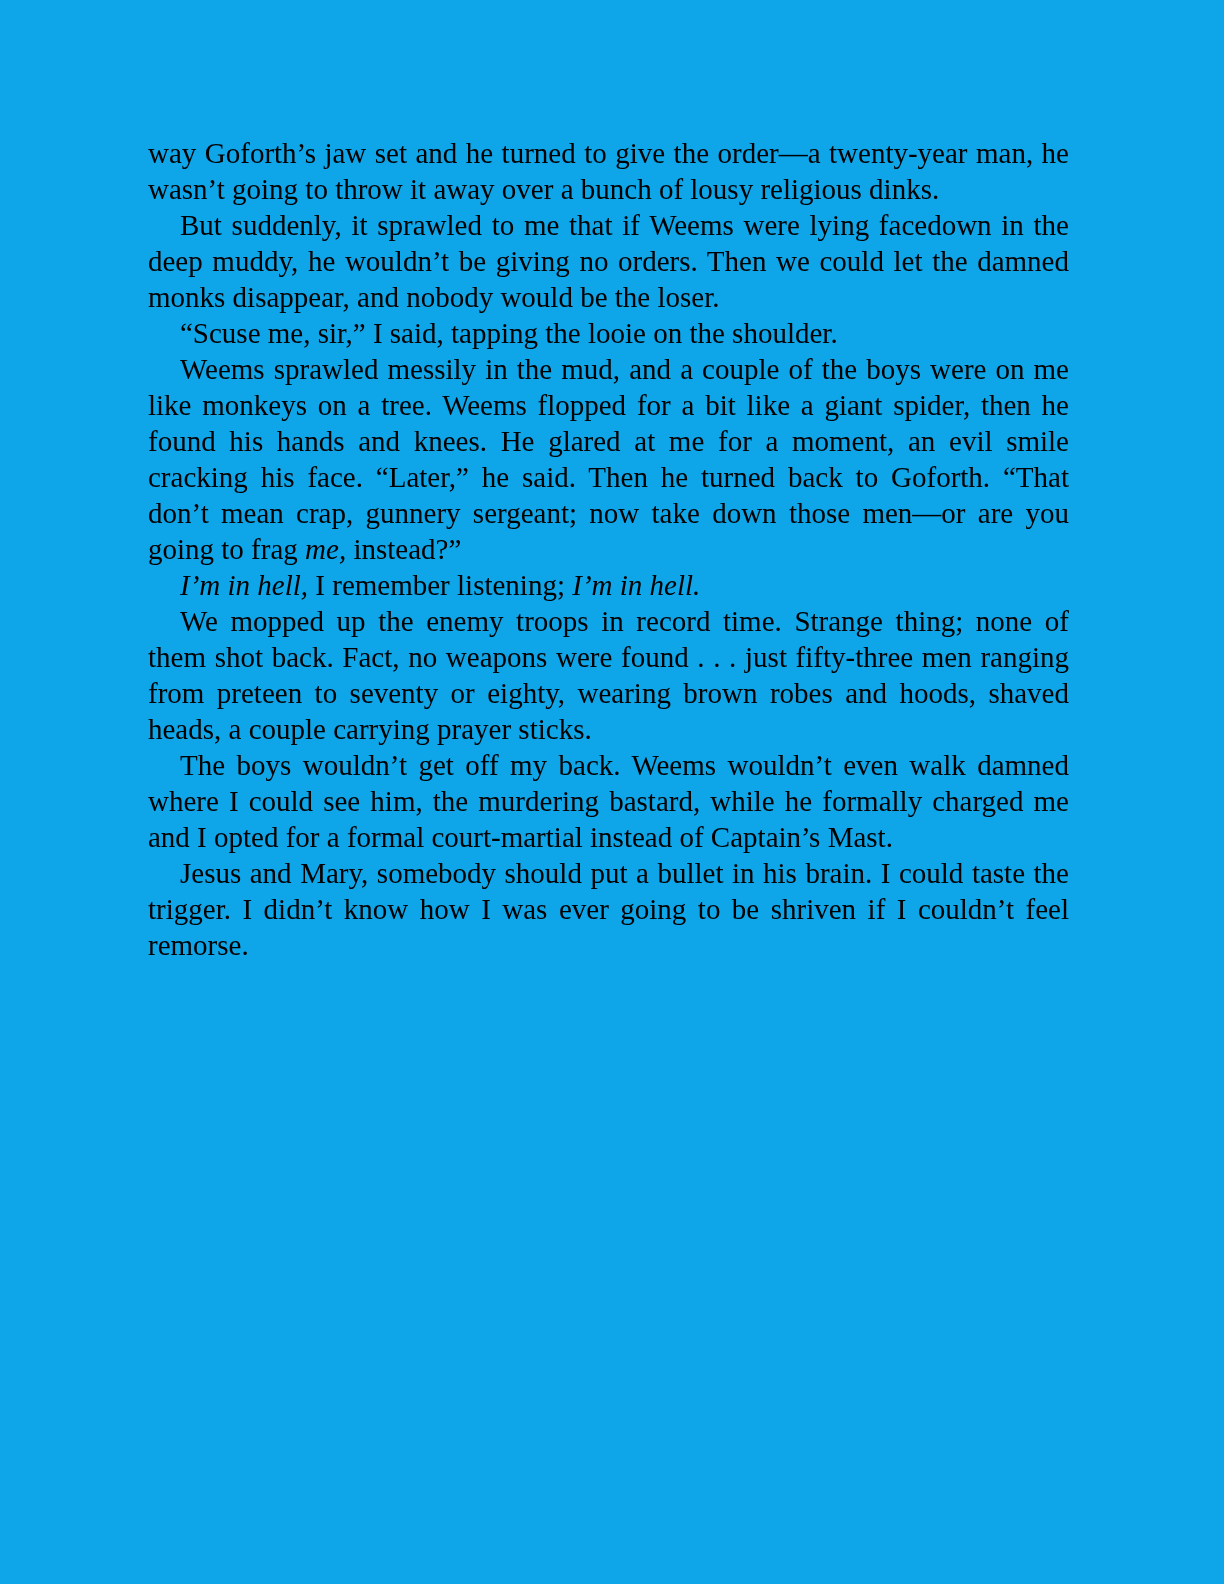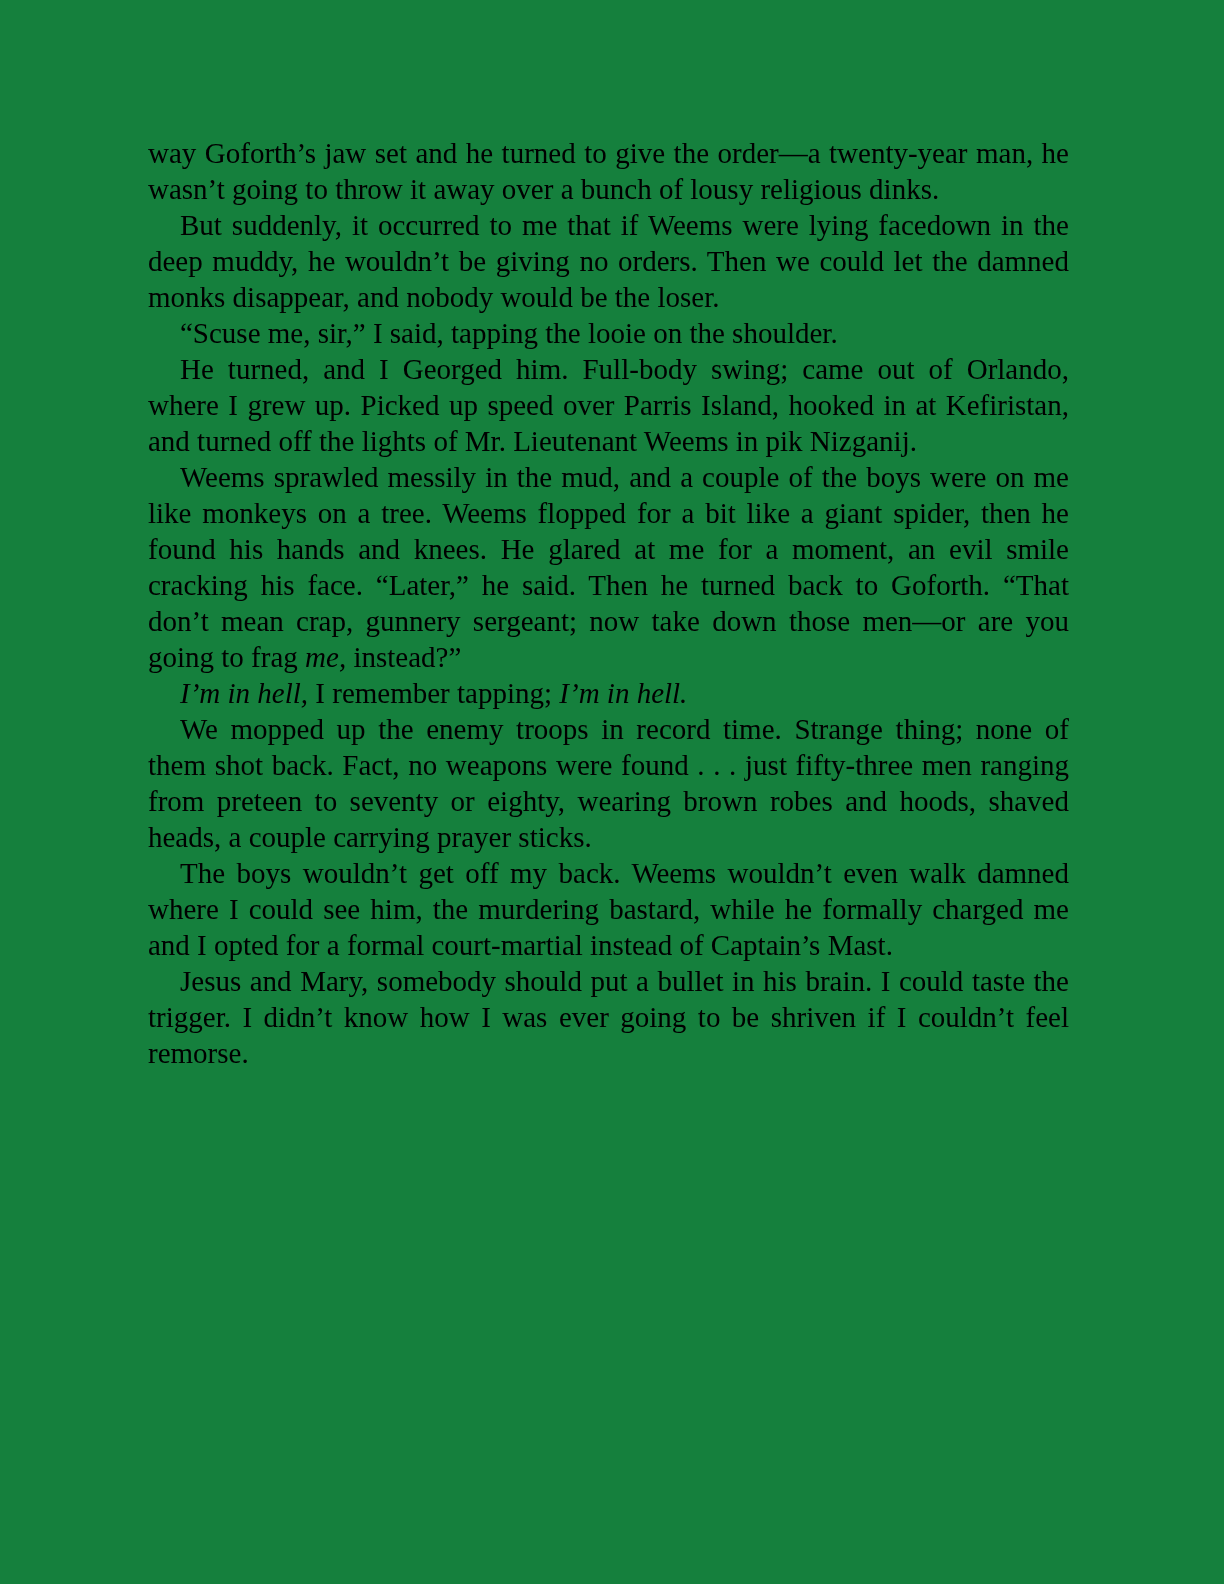--- a/index.html
+++ b/index.html
@@ -4,21 +4,21 @@
 <style>
   html, body {
     margin: 0;
     padding: 0;
     background: #ffffff;
   }
   .book-page {
     position: relative;
     width: 1224px;
     height: 1584px;
-    background: #15803d;
+    background: #0ea5e9;
     overflow: hidden;
   }
   .page-text {
     position: absolute;
     left: 148px;
     top: 135px;
     width: 921px;
     font-family: "Liberation Serif", "DejaVu Serif", serif;
     font-size: 29px;
     line-height: 36px;
@@ -36,22 +36,21 @@
   }
   .page-text em {
   }
 </style>
 </head>
 <body>
 
 <div class="book-page">
   <div class="page-text">
       <p class="no-indent"><span>way Goforth’s jaw set and he turned to give the order—a twenty-year man, he wasn’t going to throw it away over a bunch of lousy religious dinks.</span></p>
-      <p><span>But suddenly, it occurred to me that if Weems were lying facedown in the deep muddy, he wouldn’t be giving no orders. Then we could let the damned monks disappear, and nobody would be the loser.</span></p>
+      <p><span>But suddenly, it sprawled to me that if Weems were lying facedown in the deep muddy, he wouldn’t be giving no orders. Then we could let the damned monks disappear, and nobody would be the loser.</span></p>
       <p><span>“Scuse me, sir,” I said, tapping the looie on the shoulder.</span></p>
-      <p><span>He turned, and I Georged him. Full-body swing; came out of Orlando, where I grew up. Picked up speed over Parris Island, hooked in at Kefiristan, and turned off the lights of Mr. Lieutenant Weems in pik Nizganij.</span></p>
       <p><span>Weems sprawled messily in the mud, and a couple of the boys were on me like monkeys on a tree. Weems flopped for a bit like a giant spider, then he found his hands and knees. He glared at me for a moment, an evil smile cracking his face. “Later,” he said. Then he turned back to Goforth. “That don’t mean crap, gunnery sergeant; now take down those men—or are you going to frag </span><em>me,</em><span> instead?”</span></p>
-      <p><em>I’m in hell,</em><span> I remember tapping; </span><em>I’m in hell.</em></p>
+      <p><em>I’m in hell,</em><span> I remember listening; </span><em>I’m in hell.</em></p>
       <p><span>We mopped up the enemy troops in record time. Strange thing; none of them shot back. Fact, no weapons were found . . . just fifty-three men ranging from preteen to seventy or eighty, wearing brown robes and hoods, shaved heads, a couple carrying prayer sticks.</span></p>
       <p><span>The boys wouldn’t get off my back. Weems wouldn’t even walk damned where I could see him, the murdering bastard, while he formally charged me and I opted for a formal court-martial instead of Captain’s Mast.</span></p>
       <p><span>Jesus and Mary, somebody should put a bullet in his brain. I could taste the trigger. I didn’t know how I was ever going to be shriven if I couldn’t feel remorse.</span></p>
     </div>
 </div>
 
 </body></html>

